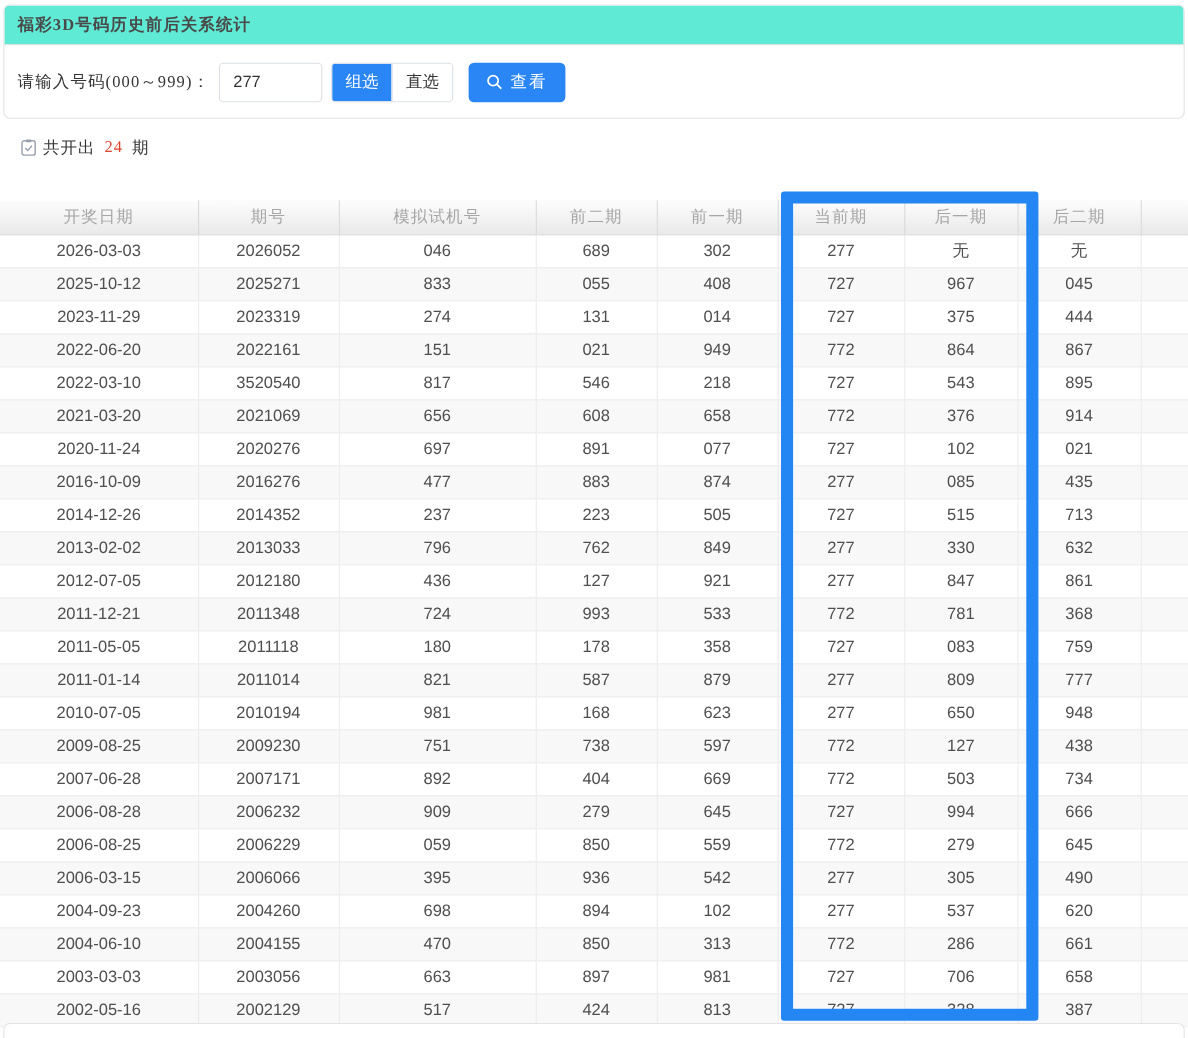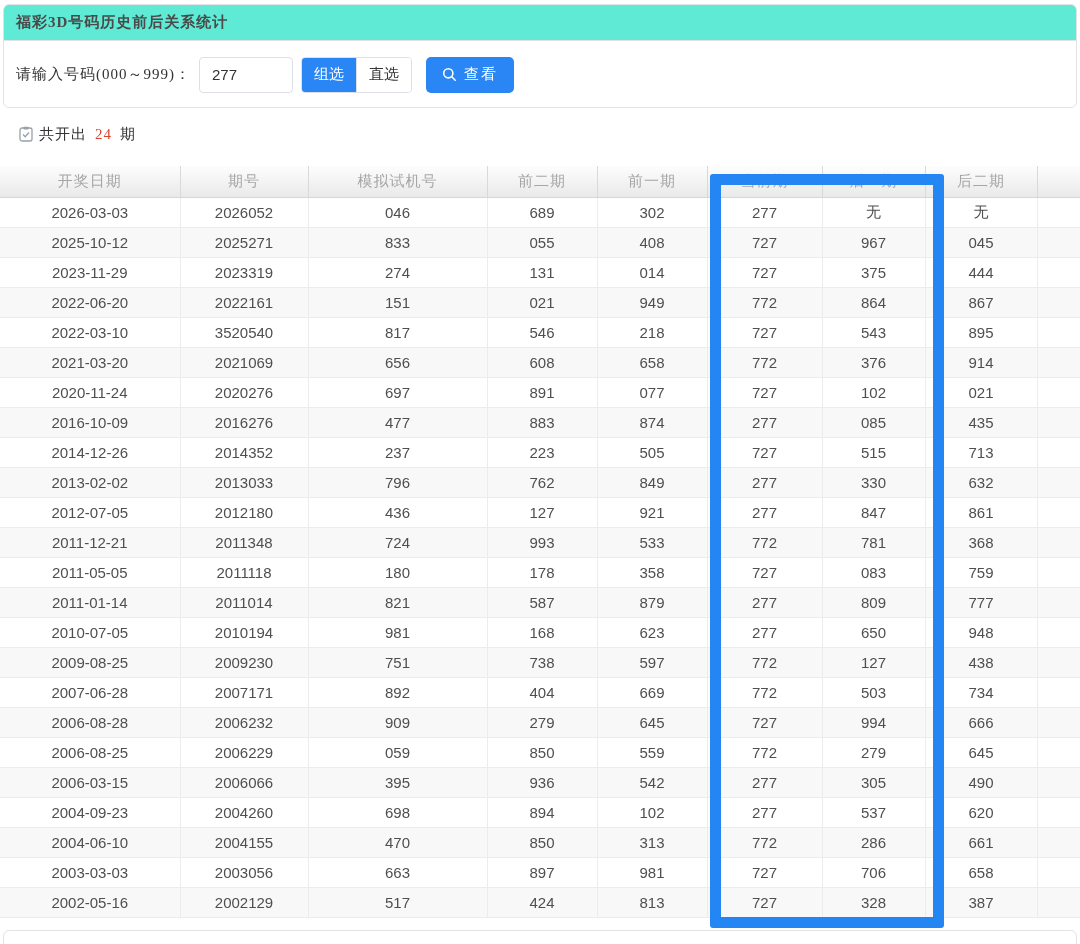--- a/index.html
+++ b/index.html
@@ -27,21 +27,21 @@
   .view-btn { margin-left:14px; height:36px; padding:0 16px; background:#2a86f4;
     border:none; border-radius:5px; color:#fff; font-size:15px; display:flex;
     align-items:center; gap:7px; cursor:pointer; font-family:inherit; letter-spacing:2px; }
 
   
   .summary { position:absolute; left:19px; top:122px; height:24px; display:flex;
     align-items:center; gap:6px; font-size:15px; color:#333; letter-spacing:1px; }
   .summary .count { color:#d9452f; padding:0 2px; font-family:Liberation Serif, serif; }
 
   
-  .table-wrap { position:absolute; left:0; top:166px; width:1080px; overflow:hidden; }
+  .table-wrap { position:absolute; left:0; top:182px; width:1080px; overflow:hidden; }
   table { border-collapse:collapse; table-layout:fixed; width:1128px;
     font-family:"Liberation Sans", sans-serif; }
   thead th { height:31px; font-size:15px; font-weight:normal; color:#a6a6a6;
     background:linear-gradient(#fdfdfd,#e9e9ea); border-bottom:1px solid #d6d6d8;
     border-right:1px solid #d9d9db; letter-spacing:1px;
     font-family:"Liberation Serif", serif; }
   thead th:last-child { border-right:none; }
   tbody td { height:30px; text-align:center; font-size:15px; color:#4f4f4f;
     border-bottom:1px solid #ececee; border-right:1px solid #ececee; }
   tbody td:last-child { border-right:none; }

